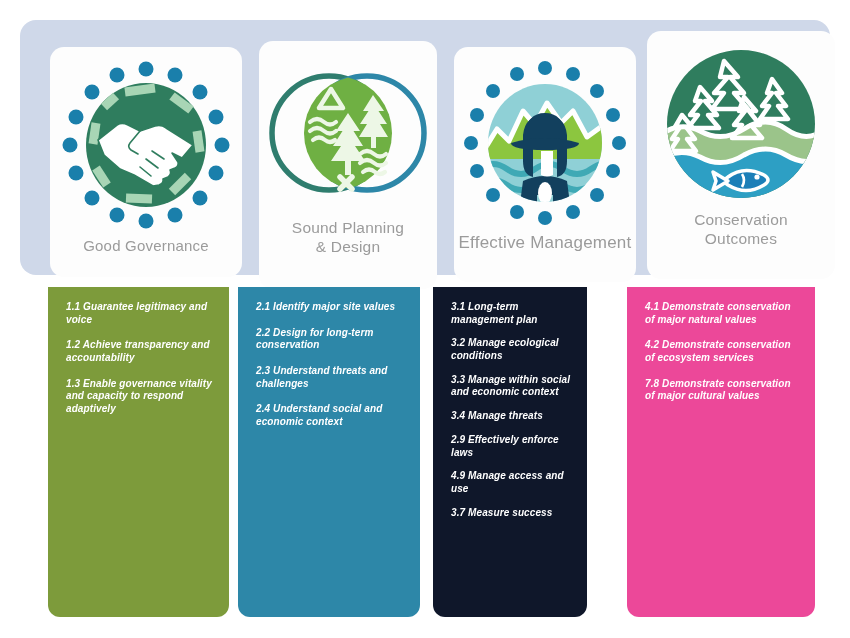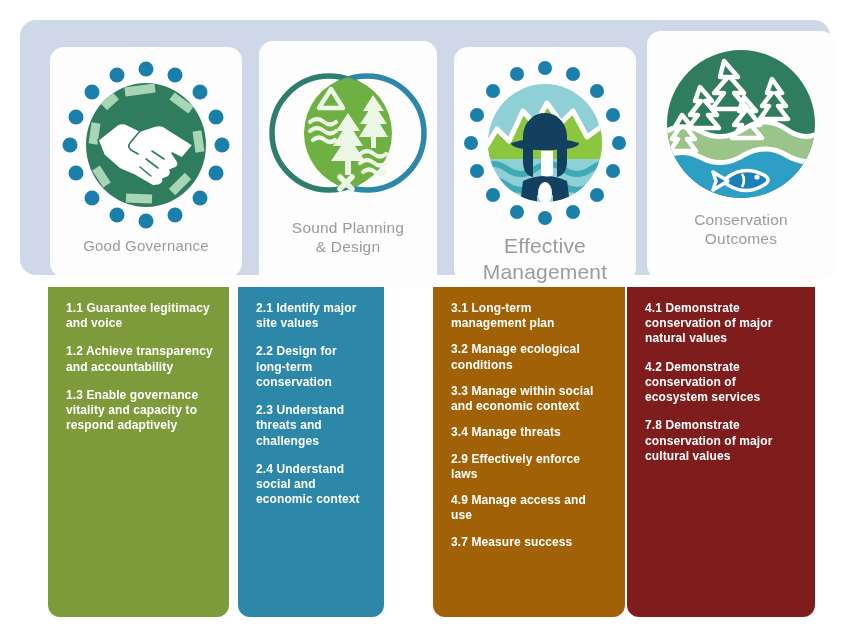--- a/index.html
+++ b/index.html
@@ -23,38 +23,38 @@
   .card-2{position:absolute;left:239px; top:21px;width:178px;height:248px;}
   .card-3{position:absolute;left:434px; top:27px;width:182px;height:235px;}
   .card-4{position:absolute;left:627px; top:11px;width:188px;height:248px;}
 
   .icon-wrap{flex:0 0 auto;display:flex;align-items:center;justify-content:center;}
   .card-label{
     color:#9b9b9b;font-size:15.5px;line-height:1.22;text-align:center;
     letter-spacing:.2px;margin-top:6px;
   }
   .card-1 .card-label{font-size:15px;}
-  .card-3 .card-label{font-size:21px;}
+  .card-3 .card-label{font-size:17px;}
 
   
   .col{
     position:absolute;top:287px;
     border-radius:0 0 12px 12px;
     box-sizing:border-box;
     padding:14px 16px 16px 18px;
     color:#ffffff;
   }
   .col-1{left:48px; width:181px;height:330px;background:#7d9b3b;}
-  .col-2{left:238px;width:146px;height:330px;background:#2d87a8;}
-  .col-3{left:433px;width:192px;height:330px;background:#a16207;}
-  .col-4{left:627px;width:188px;height:330px;background:#7f1d1d;}
+  .col-2{left:238px;width:182px;height:330px;background:#2d87a8;}
+  .col-3{left:433px;width:154px;height:330px;background:#0f172a;}
+  .col-4{left:627px;width:188px;height:330px;background:#ec4899;}
 
   .col-item{
-    font-size:12px;font-weight:bold;line-height:1.27;
-    margin:0 0 13px 0;letter-spacing:.1px;
+    font-size:10px;font-weight:bold;line-height:1.27;
+    margin:0 0 13px 0;letter-spacing:.1px;font-style:italic;
   }
   .col-3 .col-item{margin-bottom:11px;}
   .col-item:last-child{margin-bottom:0;}
 
   svg{display:block;}
 </style>
 </head>
 <body>
 
 <div class="stage">

